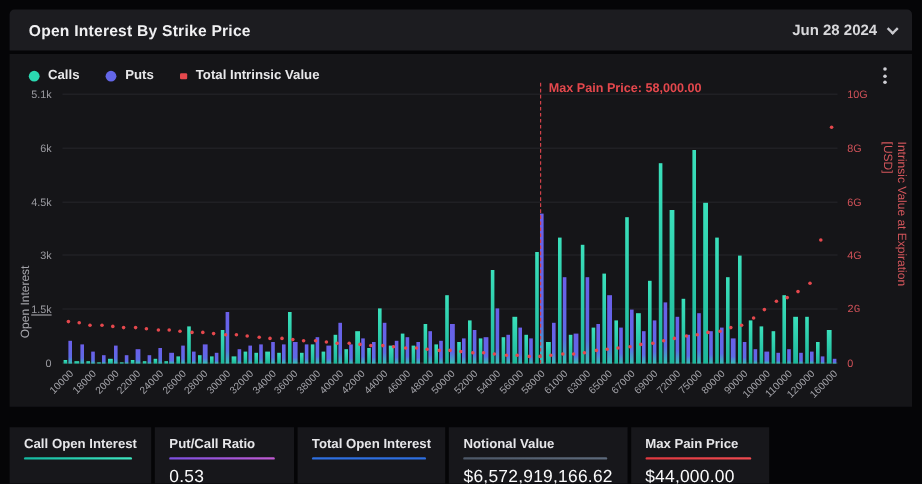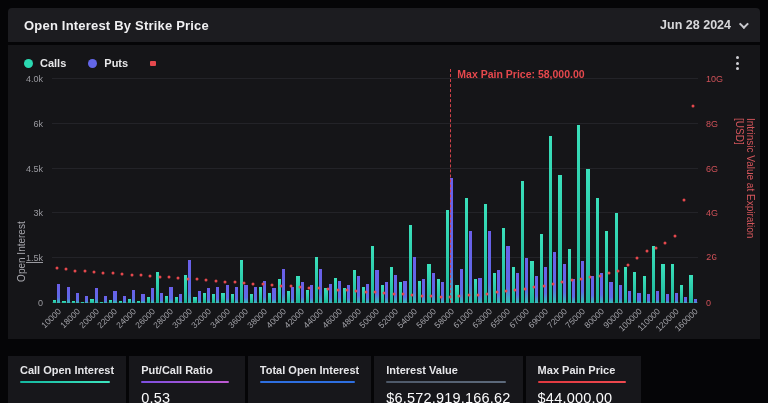--- a/index.html
+++ b/index.html
@@ -88,39 +88,40 @@
         <div class="legend-item">
           <span class="marker" style="background: rgb(43, 217, 178);"></span>
           <span class="ltxt">Calls</span>
         </div>
         <div class="legend-item">
           <span class="marker" style="background: rgb(99, 102, 232);"></span>
           <span class="ltxt">Puts</span>
         </div>
         <div class="legend-item sq">
           <span class="marker" style="background: rgb(229, 72, 77);"></span>
+          <span class="ltxt">Total Intrinsic Value</span>
         </div>
       </div>
       <div class="kebab">
           <i></i>
           <i></i>
           <i></i>
         </div>
     </div>
 
     <div class="chart">
       <span class="yl-title">Open Interest</span>
       <span class="yr-title">Intrinsic Value at Expiration [USD]</span>
       <div class="yticks-left">
           <span class="ytick" style="bottom: 0%;">0</span>
           <span class="ytick" style="bottom: 20%; text-decoration: underline;">1.5k</span>
           <span class="ytick" style="bottom: 40%;">3k</span>
           <span class="ytick" style="bottom: 60%;">4.5k</span>
           <span class="ytick" style="bottom: 80%;">6k</span>
-          <span class="ytick" style="bottom: 100%;">4.0k</span>
+          <span class="ytick" style="bottom: 100%;">5.1k</span>
         </div>
       <div class="yticks-right">
           <span class="ytick" style="bottom: 0%;">0</span>
           <span class="ytick" style="bottom: 20%; font-family: Liberation Mono, monospace;">2G</span>
           <span class="ytick" style="bottom: 40%;">4G</span>
           <span class="ytick" style="bottom: 60%;">6G</span>
           <span class="ytick" style="bottom: 80%;">8G</span>
           <span class="ytick" style="bottom: 100%;">10G</span>
         </div>
 
@@ -534,21 +535,21 @@
     <div class="stat">
       <span class="slabel">Put/Call Ratio</span>
       <i class="underline" style="background: linear-gradient(90deg, rgb(124, 79, 224), rgb(192, 90, 210));"></i>
       <span class="sval">0.53</span>
     </div>
     <div class="stat">
       <span class="slabel">Total Open Interest</span>
       <i class="underline" style="background: rgb(46, 111, 224);"></i>
     </div>
     <div class="stat">
-      <span class="slabel">Interest Value</span>
+      <span class="slabel">Notional Value</span>
       <i class="underline" style="background: linear-gradient(90deg, rgb(77, 88, 104), rgb(93, 106, 124));"></i>
       <span class="sval">$6,572,919,166.62</span>
     </div>
     <div class="stat">
       <span class="slabel">Max Pain Price</span>
       <i class="underline" style="background: linear-gradient(90deg, rgb(224, 56, 63), rgb(239, 74, 80));"></i>
       <span class="sval">$44,000.00</span>
     </div>
   </section>
 </div>

